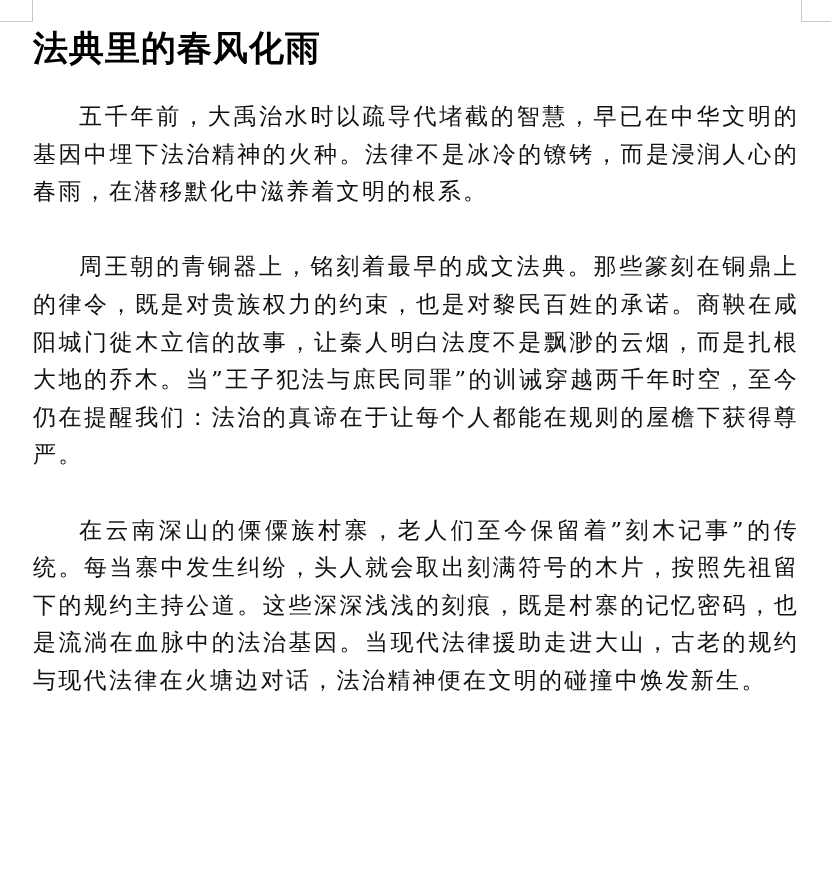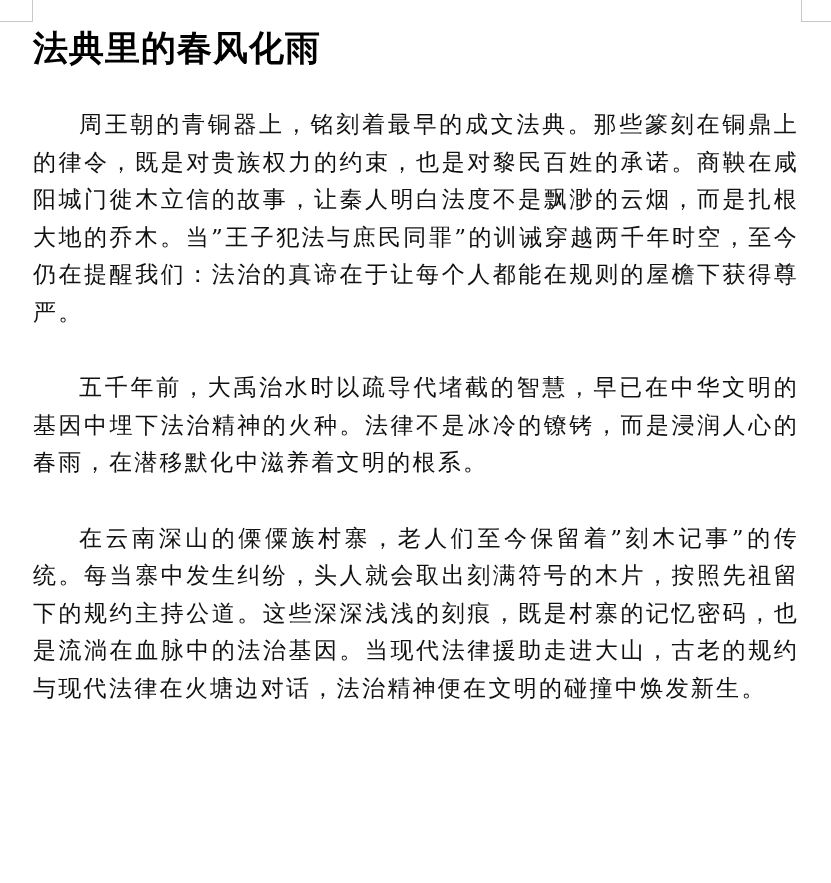--- a/index.html
+++ b/index.html
@@ -3,28 +3,28 @@
 <meta charset="utf-8">
 <style>
   html, body { margin: 0; padding: 0; background: #ffffff; }
   body { width: 831px; height: 883px; position: relative; overflow: hidden;
          font-family: "DejaVu Serif", "Liberation Serif", serif; color: #111111; }
   .corner { position: absolute; border-color: #c8c8c8; border-style: solid; width: 32px; height: 21px; }
   .corner.tl { left: 0; top: 0; border-width: 0 1px 1px 0; }
   .corner.tr { left: 801px; top: 0; border-width: 0 0 1px 1px; width: 30px; }
   .page { position: absolute; left: 33px; top: 24px; width: 766px; }
   .title { font-family: "DejaVu Sans", "Liberation Sans", sans-serif; font-weight: bold;
-           font-size: 35px; line-height: 48px; margin: 0 0 34px 0; letter-spacing: 1px; color: #000; }
+           font-size: 35px; line-height: 48px; margin: 0 0 26px 0; letter-spacing: 1px; color: #000; }
   .para { font-size: 23px; line-height: 37.6px; margin: 0 0 37.6px 0; text-indent: 2em;
           letter-spacing: 2.3px; text-align: justify; word-break: break-all; }
 </style>
 </head>
 <body>
 
 <div class="corner tl"></div>
 <div class="corner tr"></div>
 
 <div class="page">
   <h1 class="title">法典里的春风化雨</h1>
+  <p class="para">五千年前，大禹治水时以疏导代堵截的智慧，早已在中华文明的基因中埋下法治精神的火种。法律不是冰冷的镣铐，而是浸润人心的春雨，在潜移默化中滋养着文明的根系。</p>
   <p class="para">周王朝的青铜器上，铭刻着最早的成文法典。那些篆刻在铜鼎上的律令，既是对贵族权力的约束，也是对黎民百姓的承诺。商鞅在咸阳城门徙木立信的故事，让秦人明白法度不是飘渺的云烟，而是扎根大地的乔木。当”王子犯法与庶民同罪”的训诫穿越两千年时空，至今仍在提醒我们：法治的真谛在于让每个人都能在规则的屋檐下获得尊严。</p>
-  <p class="para">五千年前，大禹治水时以疏导代堵截的智慧，早已在中华文明的基因中埋下法治精神的火种。法律不是冰冷的镣铐，而是浸润人心的春雨，在潜移默化中滋养着文明的根系。</p>
   <p class="para">在云南深山的傈僳族村寨，老人们至今保留着”刻木记事”的传统。每当寨中发生纠纷，头人就会取出刻满符号的木片，按照先祖留下的规约主持公道。这些深深浅浅的刻痕，既是村寨的记忆密码，也是流淌在血脉中的法治基因。当现代法律援助走进大山，古老的规约与现代法律在火塘边对话，法治精神便在文明的碰撞中焕发新生。</p>
 </div>
 
 </body></html>

